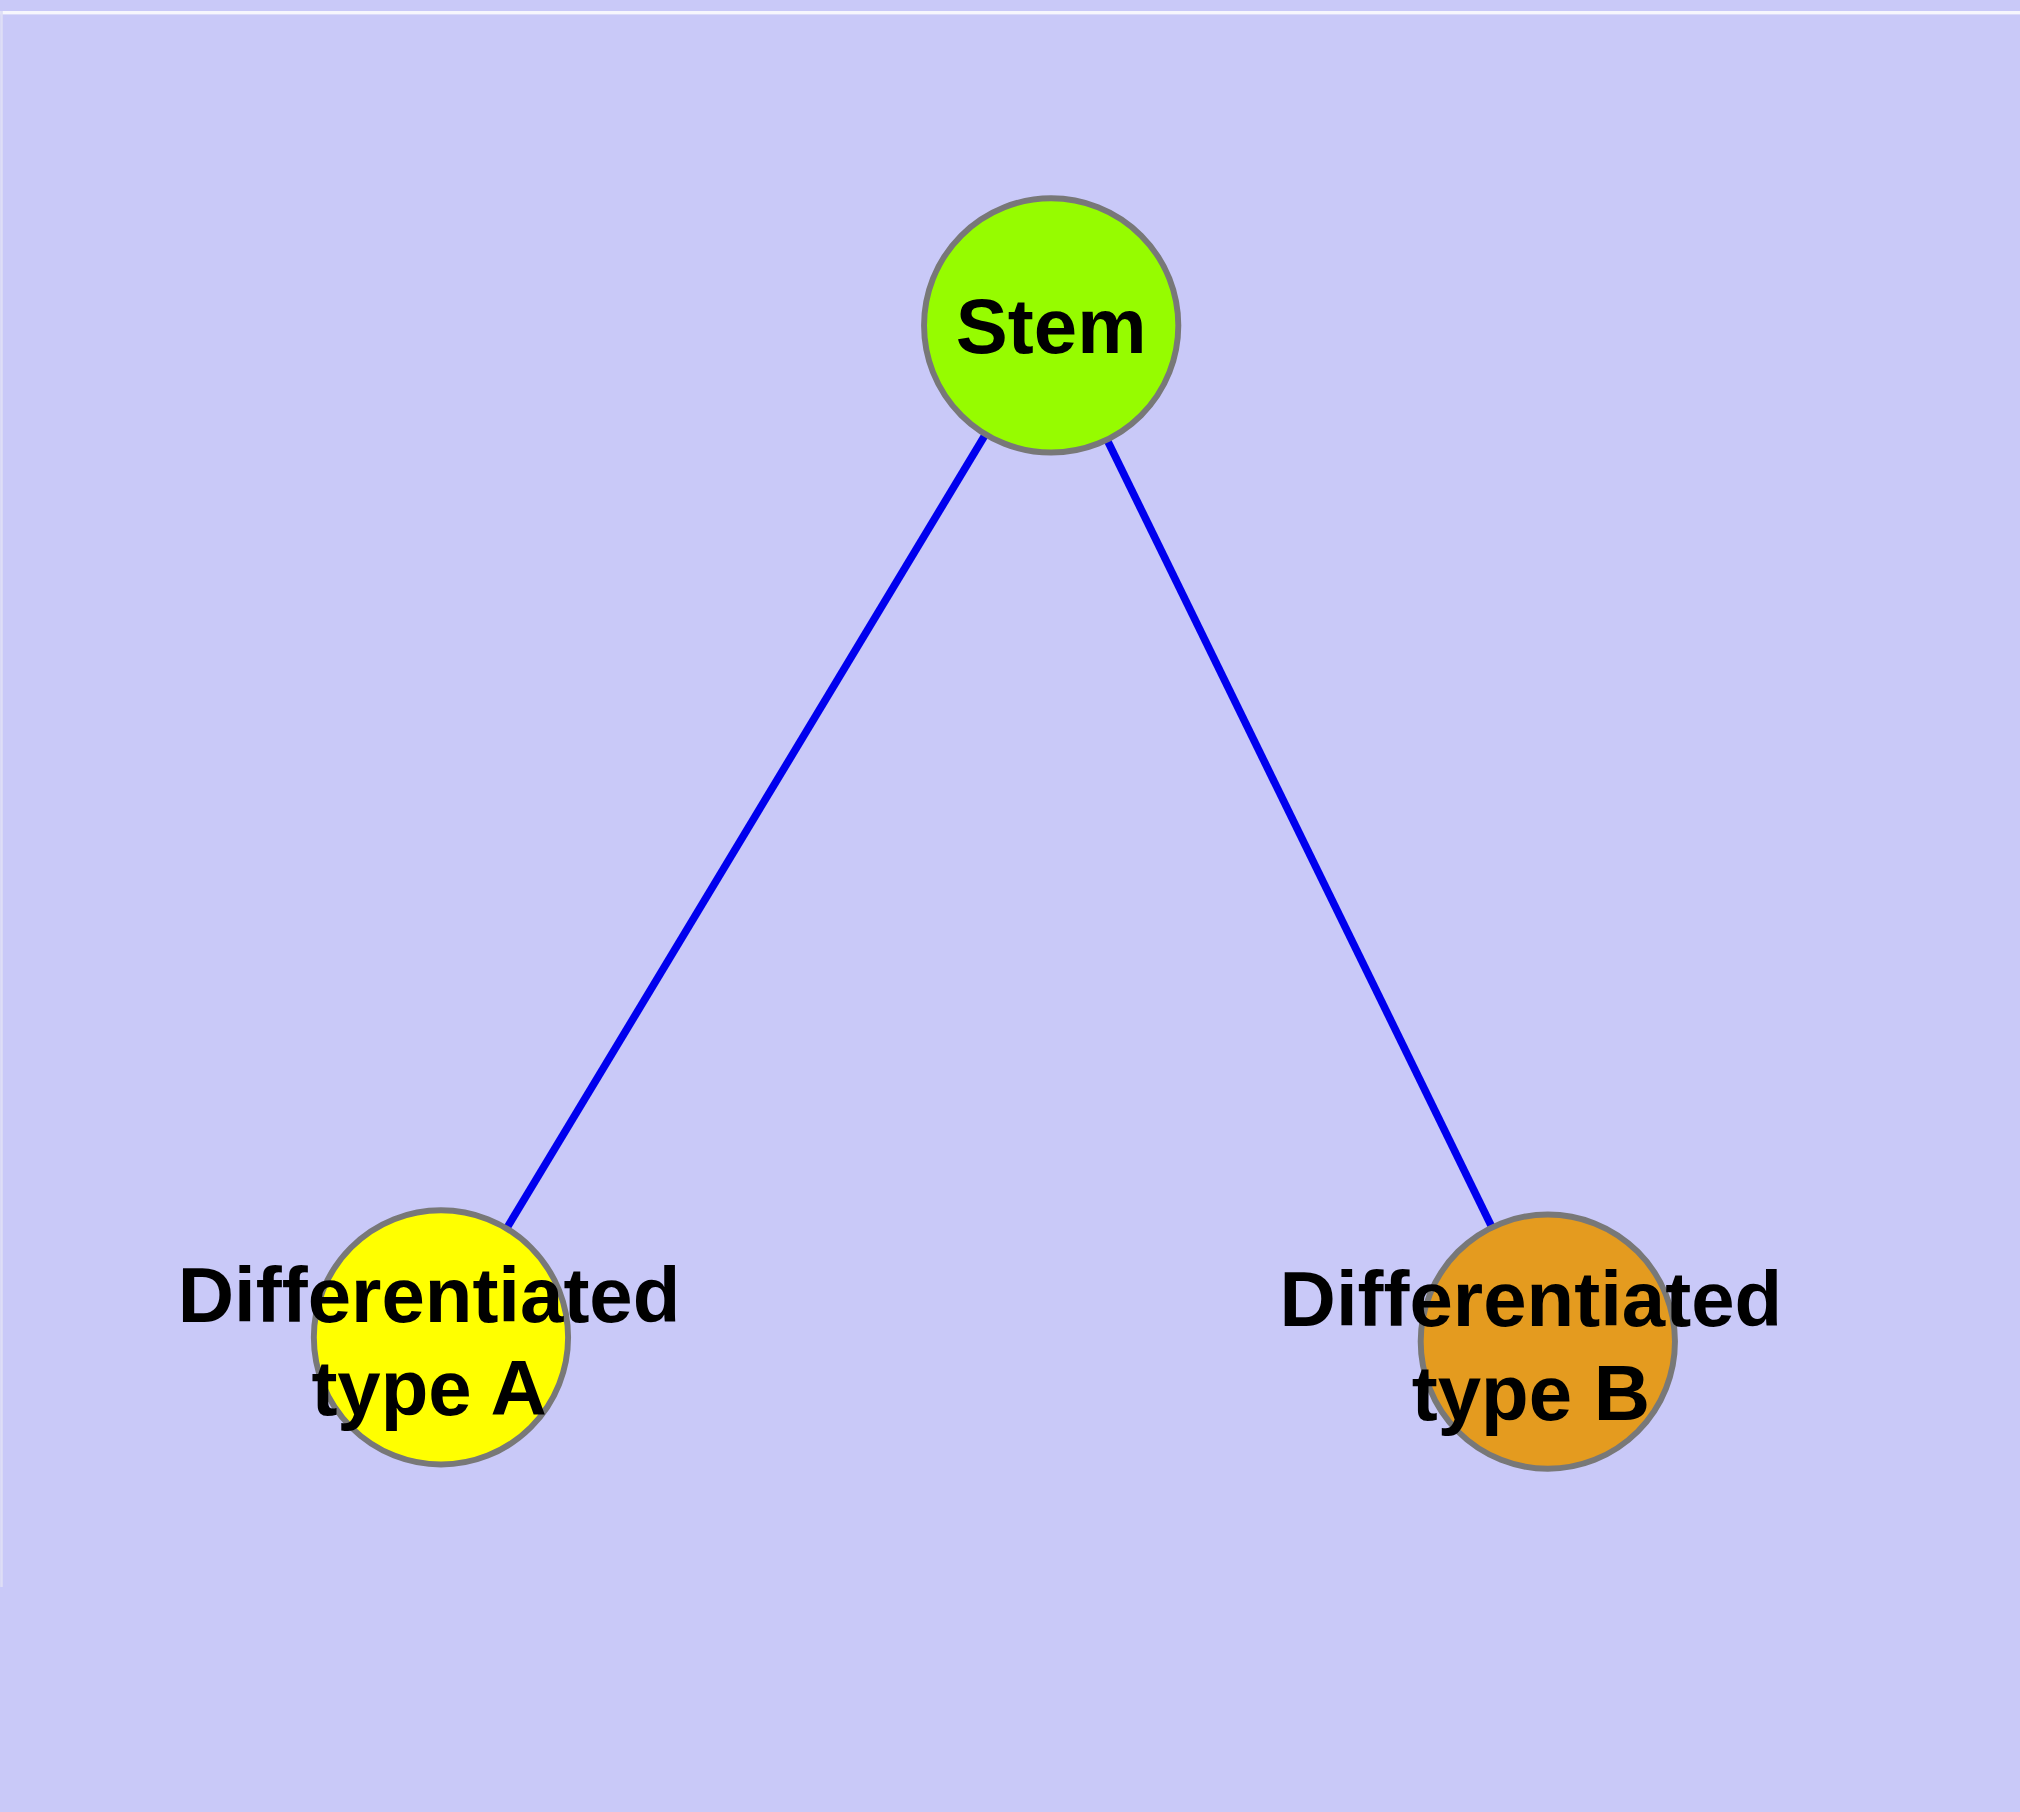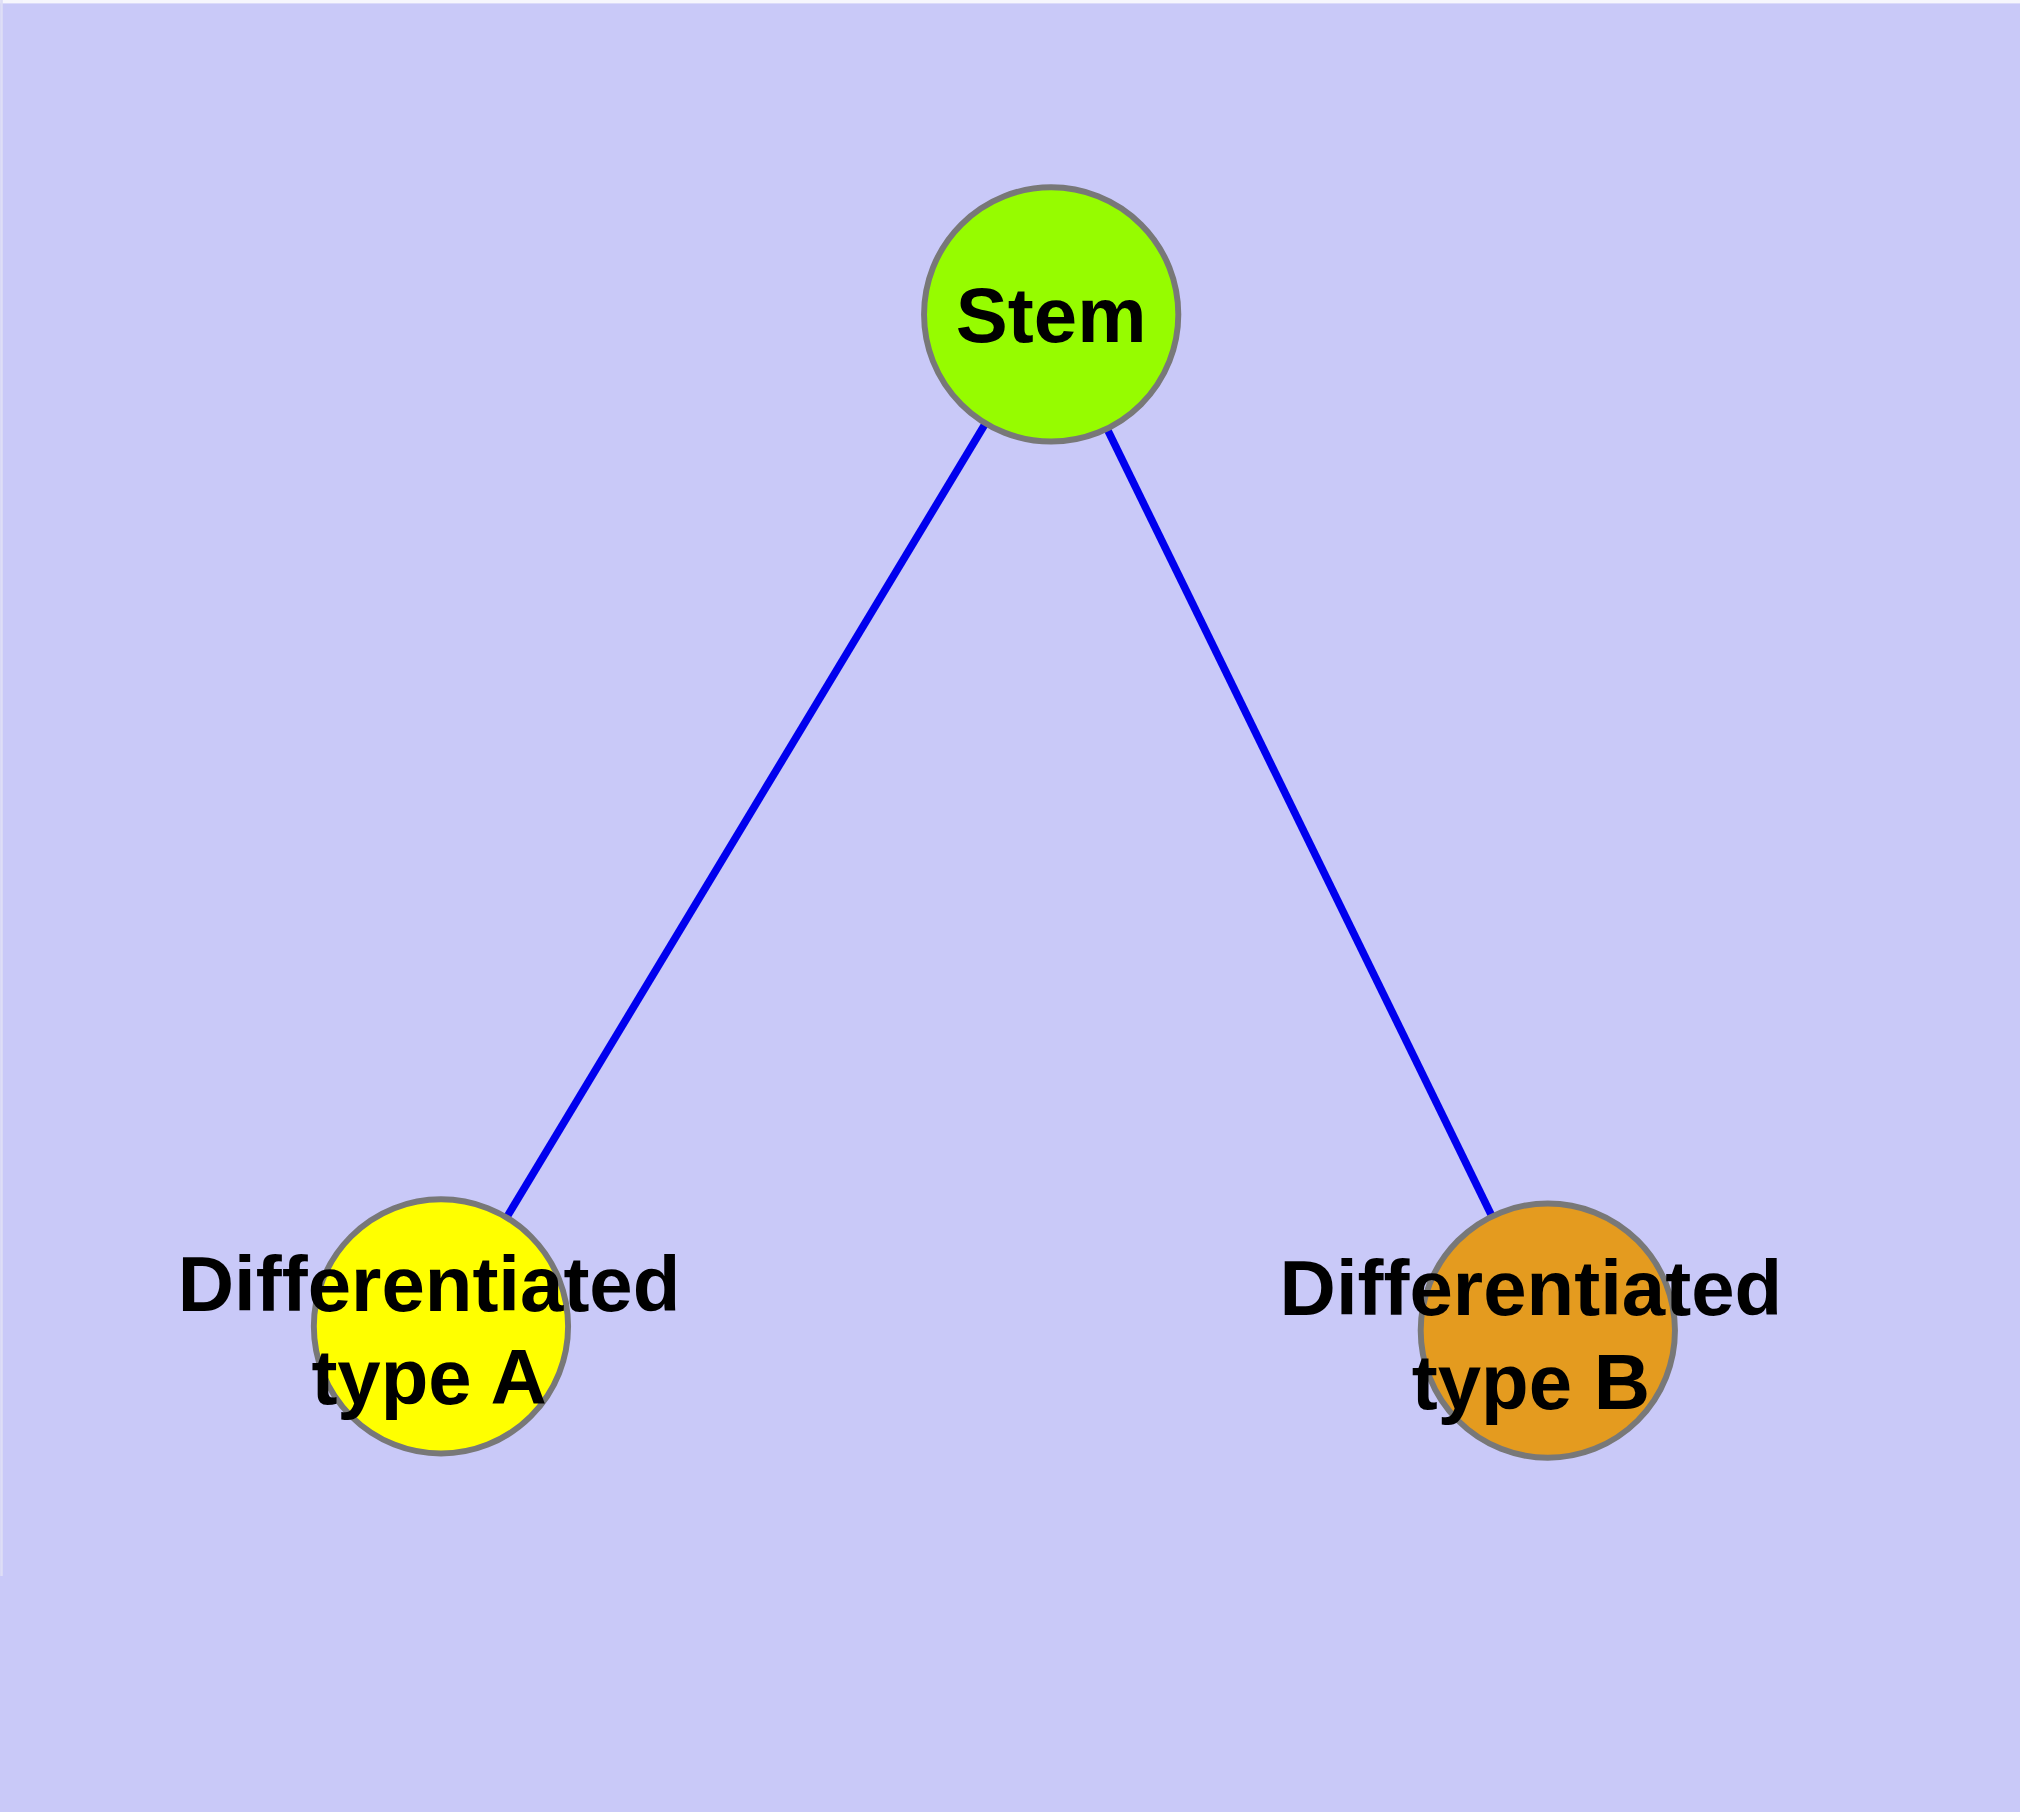--- a/index.html
+++ b/index.html
@@ -6,20 +6,21 @@
     margin: 0;
     padding: 0;
     background: #c9c9f8;
   }
   .screen {
     position: relative;
     width: 2021px;
     height: 1576px;
     overflow: hidden;
     font-family: "Liberation Sans", sans-serif;
+    margin-top: 11px;
   }
   svg.diagram-canvas {
     position: absolute;
     top: 0;
     left: 0;
     display: block;
   }
   text.node-label {
     font-family: "Liberation Sans", sans-serif;
     font-weight: bold;

